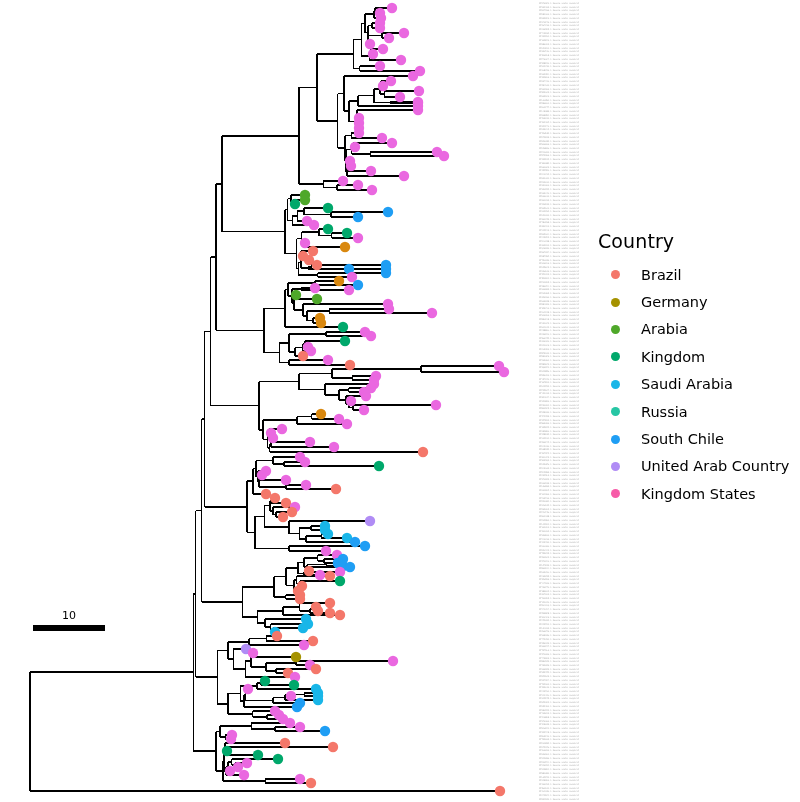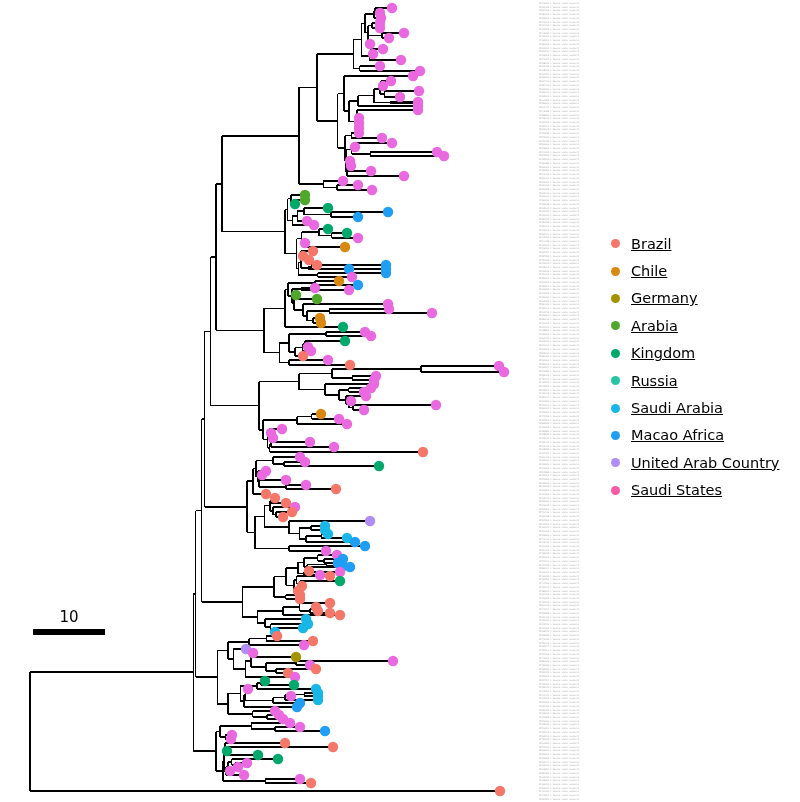--- a/index.html
+++ b/index.html
@@ -4,23 +4,23 @@
 <style>
   html,body{margin:0;padding:0;background:#ffffff;}
   body{width:800px;height:802px;overflow:hidden;
        font-family:"DejaVu Sans","Liberation Sans",sans-serif;}
   #root{position:relative;width:800px;height:802px;background:#fff;}
   #tree-svg{position:absolute;left:0;top:0;width:800px;height:802px;}
   .legend{position:absolute;left:598px;top:230px;}
   .legend-title{font-size:19px;color:#000;letter-spacing:.1px;margin-bottom:9px;}
   .legend-row{display:flex;align-items:center;height:27.4px;}
   .legend-swatch{width:9px;height:9px;border-radius:50%;margin-left:13px;flex:0 0 auto;}
-  .legend-label{font-size:14.5px;color:#000;margin-left:11px;white-space:nowrap;text-decoration:underline;}
+  .legend-label{font-size:14.5px;color:#000;margin-left:21px;white-space:nowrap;}
   .scalebar{position:absolute;left:33px;top:610px;}
-  .scalebar-text{font-size:15px;color:#000;text-align:center;width:72px;line-height:1;}
+  .scalebar-text{font-size:11px;color:#000;text-align:center;width:72px;line-height:1;}
   .scalebar-rule{width:72px;height:6px;background:#000;margin-top:4px;}
   .tiplabels{position:absolute;left:539px;top:2px;width:40px;height:798px;
              display:flex;flex-direction:column;justify-content:space-between;}
   .tiplabel{font-size:2.1px;line-height:2.1px;color:#a9a9a9;white-space:nowrap;
             font-family:"DejaVu Sans Mono","Liberation Mono",monospace;
             overflow:hidden;height:2.1px;}
 </style>
 </head>
 <body>
 
@@ -999,57 +999,54 @@
       <div class="tiplabel">MTA7M1PC.1_Severe_acute_respiratory_syndrome_coronavirus_2</div>
       <div class="tiplabel">MTESXSZO.1_Severe_acute_respiratory_syndrome_coronavirus_2</div>
     </div>
 
   <div class="scalebar">
     <div class="scalebar-text">10</div>
     <div class="scalebar-rule"></div>
   </div>
 
   <div class="legend">
+    <div class="legend-title">Country</div>
     <div id="legend-rows">
         <div class="legend-row">
           <span class="legend-swatch" style="background: rgb(244, 119, 106);"></span>
           <span class="legend-label">Brazil</span>
-        </div>
-        <div class="legend-row">
-          <span class="legend-swatch" style="background: rgb(217, 136, 15);"></span>
-          <span class="legend-label">Chile</span>
         </div>
         <div class="legend-row">
           <span class="legend-swatch" style="background: rgb(165, 146, 0);"></span>
           <span class="legend-label">Germany</span>
         </div>
         <div class="legend-row">
           <span class="legend-swatch" style="background: rgb(79, 168, 42);"></span>
           <span class="legend-label">Arabia</span>
         </div>
         <div class="legend-row">
           <span class="legend-swatch" style="background: rgb(0, 168, 107);"></span>
           <span class="legend-label">Kingdom</span>
         </div>
         <div class="legend-row">
+          <span class="legend-swatch" style="background: rgb(25, 182, 232);"></span>
+          <span class="legend-label">Saudi Arabia</span>
+        </div>
+        <div class="legend-row">
           <span class="legend-swatch" style="background: rgb(38, 198, 164);"></span>
           <span class="legend-label">Russia</span>
         </div>
         <div class="legend-row">
-          <span class="legend-swatch" style="background: rgb(25, 182, 232);"></span>
-          <span class="legend-label">Saudi Arabia</span>
-        </div>
-        <div class="legend-row">
           <span class="legend-swatch" style="background: rgb(31, 158, 244);"></span>
-          <span class="legend-label">Macao Africa</span>
+          <span class="legend-label">South Chile</span>
         </div>
         <div class="legend-row">
           <span class="legend-swatch" style="background: rgb(176, 140, 245);"></span>
           <span class="legend-label">United Arab Country</span>
         </div>
         <div class="legend-row">
           <span class="legend-swatch" style="background: rgb(247, 91, 168);"></span>
-          <span class="legend-label">Saudi States</span>
+          <span class="legend-label">Kingdom States</span>
         </div>
       </div>
   </div>
 
 </div>
 
 </body></html>

